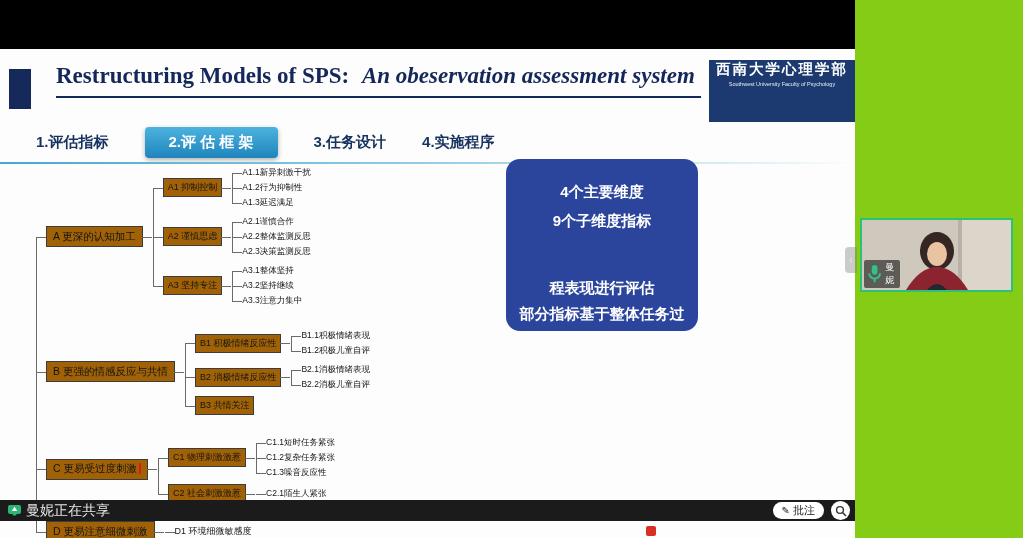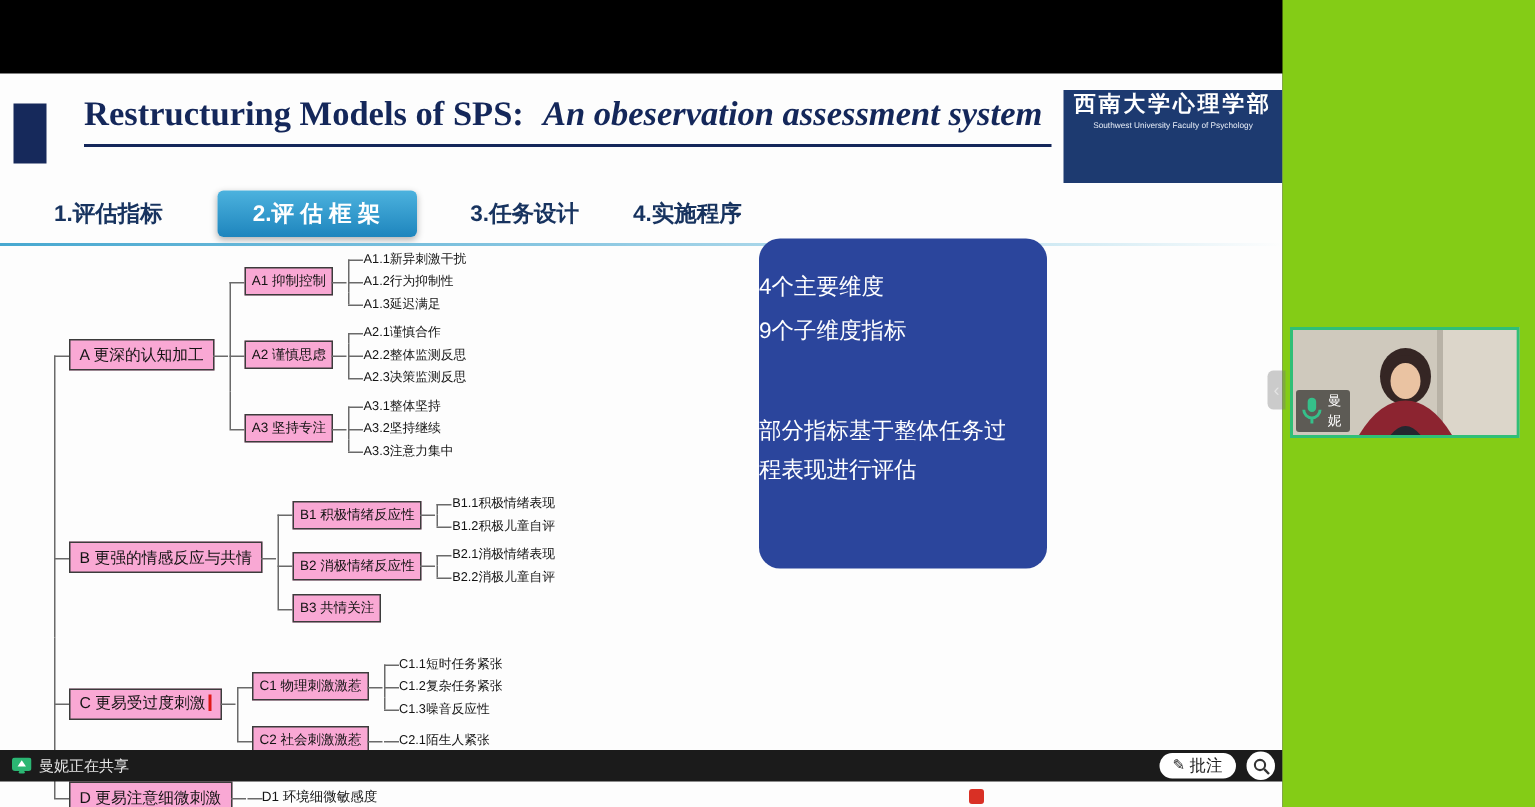--- a/index.html
+++ b/index.html
@@ -24,49 +24,49 @@
   .tabs { position:absolute; left:0; top:76px; height:34px; display:flex; align-items:center; padding-left:36px; gap:36px; }
   .tab { font-size:15px; font-weight:bold; color:#17335f; white-space:nowrap; }
   .tab.active { color:#fff; background:linear-gradient(180deg,#4cb2de,#1e85bd); padding:6px 24px; border-radius:4px;
                 box-shadow:0 2px 5px rgba(0,0,0,.3); }
   .tabs-divider { position:absolute; left:0; top:113px; height:2px; width:100%;
                   background:linear-gradient(90deg,#47a8d0 0%,#8cc8e2 45%,#d7edf5 85%,rgba(215,237,245,0) 100%); }
 
   
   .tree { position:absolute; left:26px; top:106px; }
   .tn { display:flex; align-items:center; }
-  .tbox { position:relative; border:1px solid #3c3c3c; background:#f9a8d4; color:#141414; white-space:nowrap; }
+  .tbox { position:relative; border:1px solid #3c3c3c; background:#a16207; color:#141414; white-space:nowrap; }
   .p::after { content:""; position:absolute; left:100%; top:50%; width:10px; height:1px; background:#6a6a6a; }
   .kids { display:flex; flex-direction:column; margin-left:10px; }
   .kids > .tn { position:relative; padding-left:10px; }
   .kids > .tn::before { content:""; position:absolute; left:0; top:50%; width:10px; height:1px; background:#6a6a6a; }
   .kids > .tn::after { content:""; position:absolute; left:0; top:0; height:100%; width:0; border-left:1px solid #6a6a6a; }
   .kids > .tn:first-child::after { top:50%; height:50%; }
   .kids > .tn:last-child::after { top:0; height:50%; }
   .kids > .tn:only-child::after { display:none; }
   .root { width:110px; text-align:center; font-size:11.5px; line-height:1.75; padding:8px 4px; }
   .dim { font-size:10.5px; padding:2.5px 6px; }
   .sub { font-size:9px; padding:2px 4px; }
   .subplain { font-size:9px; white-space:nowrap; color:#141414; }
   .leaf { font-size:8.5px; line-height:13px; white-space:nowrap; color:#141414; }
   .dims > .tn { padding-top:8px; padding-bottom:8px; }
   .subs > .tn { padding-top:2px; padding-bottom:2px; }
   .leaves > .tn { padding-top:1px; padding-bottom:1px; }
   .red-cursor { display:inline-block; width:2px; height:11px; background:#e01818; margin-left:2px; vertical-align:-2px; }
 
   
-  .summary-box { position:absolute; left:506px; top:110px; width:192px; height:220px; background:#2b459c;
-                 border-radius:14px; color:#fff; text-align:left; font-size:15px; }
+  .summary-box { position:absolute; left:506px; top:110px; width:192px; height:172px; background:#2b459c;
+                 border-radius:14px; color:#fff; text-align:center; font-size:15px;font-weight:bold; }
   .sb-top { padding-top:18px; line-height:29px; }
   .sb-bottom { margin-top:40px; line-height:26px; }
 
   
   .share-bar { position:absolute; left:0; top:500px; width:855px; height:21px; background:#1b1b1b;
                display:flex; align-items:center; }
-  .share-info { margin-left:8px; display:flex; align-items:center; gap:5px; color:#e6e6e6; font-size:10px; }
+  .share-info { margin-left:8px; display:flex; align-items:center; gap:5px; color:#e6e6e6; font-size:14px; }
   .bar-right { margin-left:auto; margin-right:5px; display:flex; align-items:center; gap:7px; }
   .annotate-btn { background:#fff; border-radius:10px; height:17px; padding:0 9px; display:flex; align-items:center;
                   gap:3px; font-size:11px; color:#222; cursor:pointer; }
   .annotate-btn .pen { font-size:10px; }
   .zoom-btn { width:19px; height:19px; border-radius:50%; background:#fff; display:flex; align-items:center;
               justify-content:center; cursor:pointer; }
   .red-dot { position:absolute; left:646px; top:526px; width:10px; height:10px; background:#d93025; border-radius:2px; }
 
   .panel { position:absolute; left:855px; top:0; width:168px; height:538px; background:#84cc16; }
   .video-tile { position:absolute; left:5px; top:218px; width:153px; height:74px; border:2px solid #2fbf77;
@@ -234,22 +234,22 @@
         </div>
       </div>
     </div>
 
     <div class="summary-box">
       <div class="sb-top">
         <div>4个主要维度</div>
         <div>9个子维度指标</div>
       </div>
       <div class="sb-bottom">
+        <div>程表现进行评估</div>
         <div>部分指标基于整体任务过</div>
-        <div>程表现进行评估</div>
       </div>
     </div>
 
   </div>
 
   <div class="share-bar">
     <div class="share-info">
       <svg width="13" height="11" viewBox="0 0 13 11">
         <rect x="0" y="0" width="13" height="9" rx="2" fill="#2bb673"></rect>
         <path d="M6.5 1.8 L9.3 6 L3.7 6 Z" fill="#ffffff"></path>

